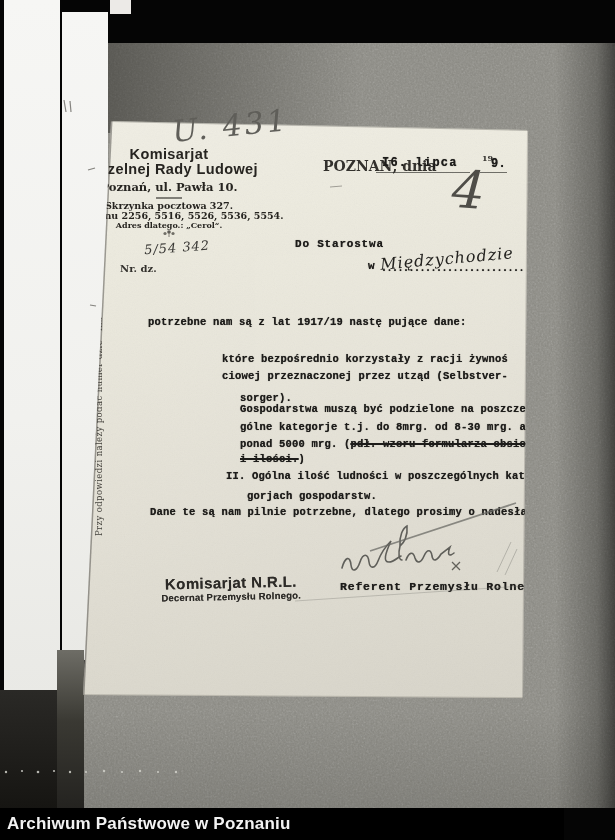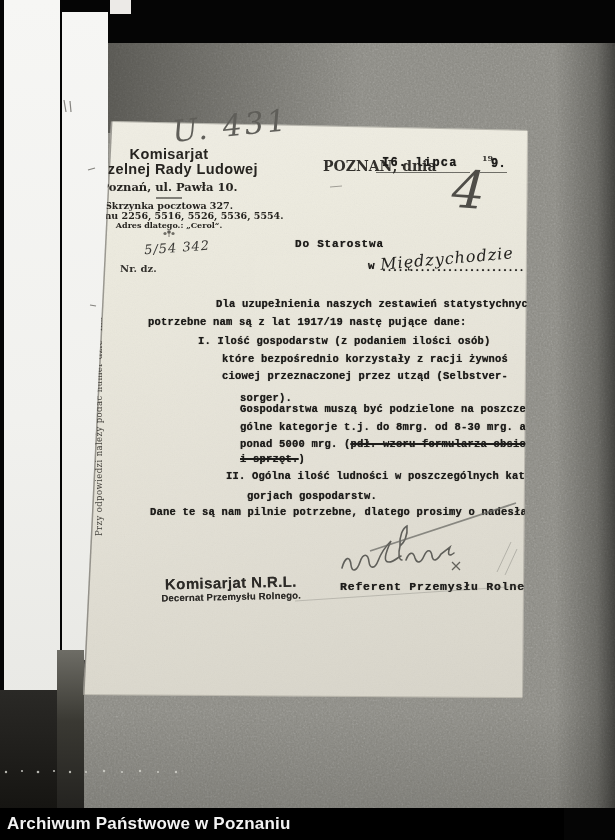--- a/index.html
+++ b/index.html
@@ -121,30 +121,28 @@
     <div class="formline" style="left:480px;top:172px;width:27px;"></div>
 
     <div class="printed" style="left:120px;top:263px;font-size:10px;font-weight:bold;">Nr. dz.</div>
     <div class="hand" style="left:144px;top:240px;font-size:13px;color:#3a3936;transform:rotate(-4deg);letter-spacing:1px;">5/54 342</div>
 
     <div class="typed" style="left:295px;top:238px;font-size:11px;letter-spacing:.8px;">Do Starostwa</div>
     <div class="typed" style="left:368px;top:260px;font-size:11px;">w</div>
     <div class="typed" style="left:381px;top:263px;font-size:10px;letter-spacing:-.5px;">..........................</div>
     <div class="hand" style="left:380px;top:249px;font-size:16px;color:#23221f;transform:rotate(-5deg);letter-spacing:1px;">Międzychodzie</div>
 
-    <div class="typed" style="left:216px;top:298px;">Dla uzupełnienia naszych zestawień statystychnyc</div>
     <div class="typed" style="left:148px;top:316px;">potrzebne nam są z lat 1917/19 nastę pujące dane:</div>
-    <div class="typed" style="left:198px;top:335px;">I. Ilość gospodarstw (z podaniem ilości osób)</div>
     <div class="typed" style="left:222px;top:353px;">które bezpośrednio korzystały z racji żywnoś</div>
     <div class="typed" style="left:222px;top:370px;">ciowej przeznaczonej przez utząd (Selbstver-</div>
     <div class="typed" style="left:222px;top:392px;margin-left:18px;">sorger).</div>
     <div class="typed" style="left:240px;top:403px;">Gospodarstwa muszą być podzielone na poszcze-</div>
     <div class="typed" style="left:240px;top:421px;">gólne kategorje t.j. do 8mrg. od 8-30 mrg. aż</div>
     <div class="typed" style="left:240px;top:438px;"><span>ponad 5000 mrg. (</span><span class="struck">pdł. wzoru formularza obsie</span></div>
-    <div class="typed" style="left:240px;top:453px;"><span class="struck">i sprzęt.</span><span>)</span></div>
+    <div class="typed" style="left:240px;top:453px;"><span class="struck">i ilości.</span><span>)</span></div>
     <div class="typed" style="left:226px;top:470px;">II. Ogólna ilość ludności w poszczególnych kate</div>
     <div class="typed" style="left:247px;top:490px;">gorjach gospodarstw.</div>
     <div class="typed" style="left:150px;top:506px;">Dane te są nam pilnie potrzebne, dlatego prosimy o nadesła-</div>
 
     <div class="stamp" style="left:231px;top:574px;font-family:'Liberation Sans',sans-serif;">
       <div class="s1">Komisarjat N.R.L.</div>
       <div class="s2">Decernat Przemysłu Rolnego.</div>
     </div>
     <div class="typed" style="left:340px;top:580px;font-size:11.5px;letter-spacing:.8px;">Referent Przemysłu Rolnego.</div>
 

